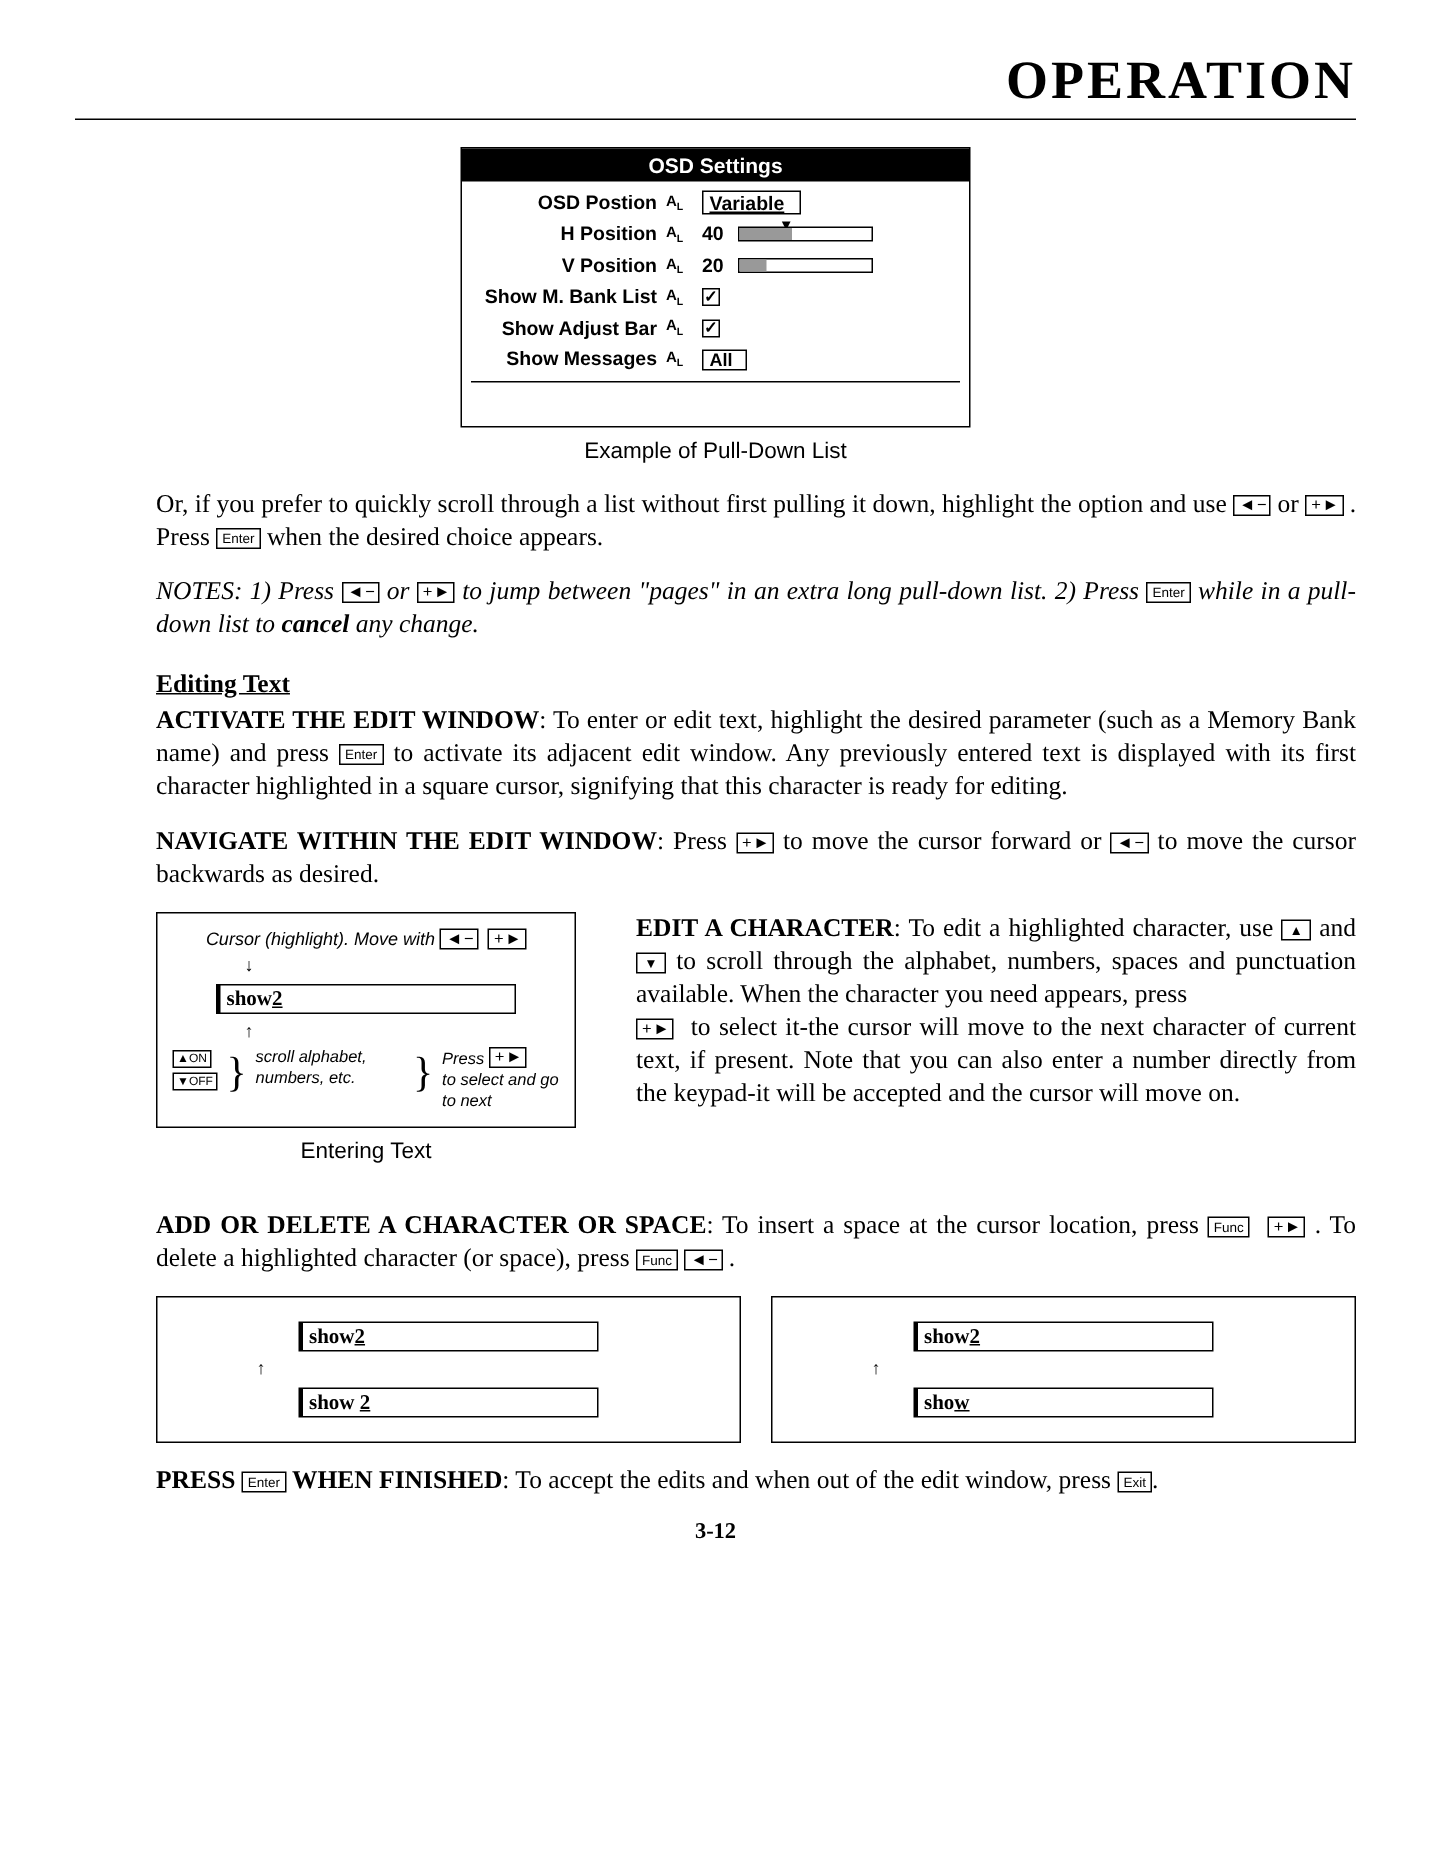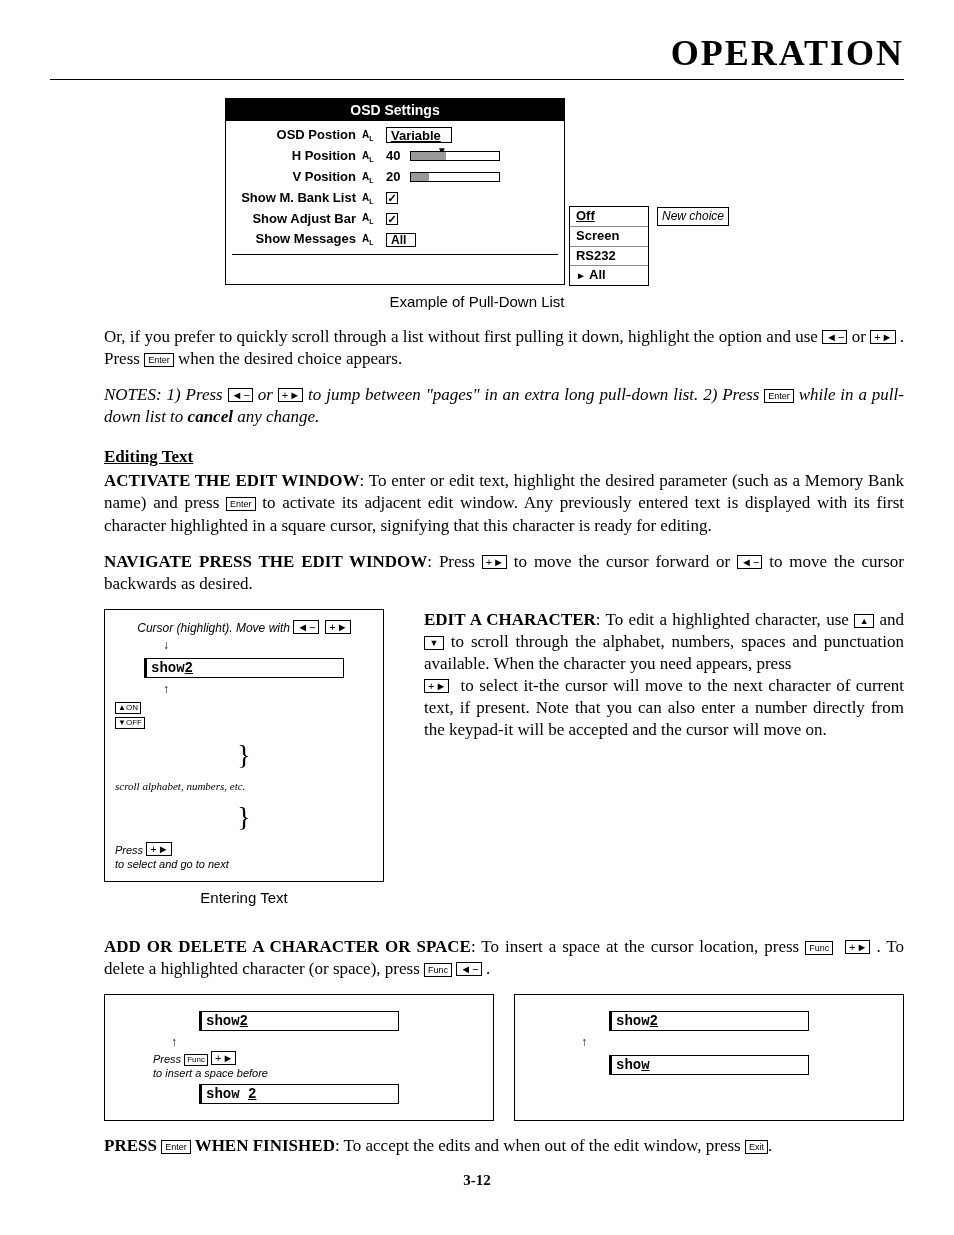--- a/index.html
+++ b/index.html
@@ -92,21 +92,21 @@
   }
   .indent-para { text-align: justify; margin: 0 0 14px 54px; }
   .two-col { display: flex; gap: 40px; margin: 0 0 14px 54px; align-items: flex-start; }
   .entering-fig { width: 280px; }
   .fig-box {
     border: 1px solid #000; padding: 10px; font-family: Arial, sans-serif; font-size: 12px;
     font-style: italic; text-align: center;
   }
   .edit-field {
     border: 1px solid #000; border-left: 3px solid #000; height: 20px; width: 200px;
-    font-family: Liberation Mono, monospace; font-weight: bold; font-style: normal; font-size: 14px;
+    font-family: Liberation Serif, serif; font-weight: bold; font-style: normal; font-size: 14px;
     text-align: left; padding: 0 4px; line-height: 19px; margin: 4px auto;
   }
   .edit-field .cursor-char { text-decoration: underline; }
   .arrow-up-line { text-align: left; padding-left: 4px; font-style: normal; font-size: 12px; }
   .small-note { font-size: 11px; }
   .dual-fig { display: flex; gap: 20px; margin: 0 0 14px 54px; }
   .dual-fig .fig-box { flex: 1; padding: 12px 28px; }
   .page-num { text-align: center; font-weight: bold; font-size: 15px; margin-top: 10px;}
   .kbtn { display:inline-block; border:1px solid #000; font-size:8px; font-family:Arial; padding:0 2px; line-height:10px; vertical-align:1px; font-style:normal;}
   .tri { font-size:10px; }
@@ -159,31 +159,20 @@
           <div class="osd-row">
             <div class="osd-label">Show Messages</div>
             <span class="al">A<sub style="font-size:7px;">L</sub></span>
             <span class="osd-small-sel">All</span>
           </div>
           <div style="border-top:1px solid #000; margin-top:4px; height:24px;"></div>
         </div>
       </div>
       <div style="display:inline-block; vertical-align:top;">
         <div style="height:108px;"></div>
-        <div style="display:flex; align-items:flex-start;">
-          <div class="osd-drop">
-            <div>Off</div>
-            <div>Screen</div>
-            <div>RS232</div>
-            <div><span class="tri">►</span> <span>All</span></div>
-          </div>
-          <div style="margin-left:8px;">
-            <div class="callout">New choice</div>
-          </div>
-        </div>
       </div>
     </div>
   </div>
   <div class="fig-caption">Example of Pull-Down List</div>
 </div>
 
 <p class="body-para">
   <span>Or, if you prefer to quickly scroll through a list without first pulling it down, highlight the option and use </span><span class="key key-arrow">◄ −</span><span> or </span><span class="key key-arrow">+ ►</span><span> . Press </span><span class="key">Enter</span><span> when the desired choice appears.</span>
 </p>
 
@@ -191,39 +180,39 @@
   <span>NOTES: 1) Press </span><span class="key key-arrow">◄ −</span><span> or </span><span class="key key-arrow">+ ►</span><span> to jump between "pages" in an extra long pull-down list. 2) Press </span><span class="key">Enter</span><span> while in a pull-down list to </span><b>cancel</b><span> any change.</span>
 </p>
 
 <div class="section-head">Editing Text</div>
 
 <p class="indent-para">
   <b>ACTIVATE THE EDIT WINDOW</b><span>: To enter or edit text, highlight the desired parameter (such as a Memory Bank name) and press </span><span class="key">Enter</span><span> to activate its adjacent edit window. Any previously entered text is displayed with its first character highlighted in a square cursor, signifying that this character is ready for editing.</span>
 </p>
 
 <p class="indent-para">
-  <b>NAVIGATE PRESS THE EDIT WINDOW</b><span>: Press </span><span class="key key-arrow">+ ►</span><span> to move the cursor forward or </span><span class="key key-arrow">◄ −</span><span> to move the cursor backwards as desired.</span>
+  <b>NAVIGATE WITHIN THE EDIT WINDOW</b><span>: Press </span><span class="key key-arrow">+ ►</span><span> to move the cursor forward or </span><span class="key key-arrow">◄ −</span><span> to move the cursor backwards as desired.</span>
 </p>
 
 <div class="two-col">
   <div class="entering-fig">
     <div class="fig-box">
       <div style="text-align:center; margin-bottom:2px;">
         <span>Cursor (highlight). Move with </span><span class="key key-arrow">◄ −</span>&nbsp;&nbsp;<span class="key key-arrow">+ ►</span>
       </div>
       <div class="arrow-up-line" style="padding-left:48px;">↓</div>
       <div class="edit-field">show<span class="cursor-char">2</span></div>
       <div class="arrow-up-line" style="padding-left:48px;">↑</div>
-      <div style="display:flex; justify-content:center; gap:6px; margin-top:2px;flex-direction:column;">
+      <div style="display:flex; justify-content:center; gap:6px; margin-top:2px;">
         <div style="text-align:left;">
           <span class="kbtn">▲ON</span><br>
           <span class="kbtn">▼OFF</span>
         </div>
         <span class="curly">}</span>
-        <div class="small-note" style="text-align:left;font-family:Liberation Serif, serif;">scroll alphabet, numbers, etc.</div>
+        <div class="small-note" style="text-align:left;">scroll alphabet, numbers, etc.</div>
         <span class="curly">}</span>
         <div class="small-note" style="text-align:left;">
           <span>Press </span><span class="key key-arrow">+ ►</span><br>
           <span>to select and go to next</span>
         </div>
       </div>
     </div>
     <div class="fig-caption" style="margin-top:6px;">Entering Text</div>
   </div>
   <div style="flex:1; text-align:justify;">
@@ -233,24 +222,20 @@
 </div>
 
 <p class="indent-para">
   <b>ADD OR DELETE A CHARACTER OR SPACE</b><span>: To insert a space at the cursor location, press </span><span class="key">Func</span>&nbsp;&nbsp;<span class="key key-arrow">+ ►</span><span> . To delete a highlighted character (or space), press </span><span class="key">Func</span>&nbsp;<span class="key key-arrow">◄ −</span><span> .</span>
 </p>
 
 <div class="dual-fig">
   <div class="fig-box">
     <div class="edit-field">show<span class="cursor-char">2</span></div>
     <div class="arrow-up-line" style="padding-left:38px;">↑</div>
-    <div class="small-note" style="text-align:left; padding-left:20px;">
-      <span>Press </span><span class="kbtn">Func</span> <span class="key key-arrow">+ ►</span><br>
-      <span>to insert a space before</span>
-    </div>
     <div class="edit-field">show <span class="cursor-char">2</span></div>
   </div>
   <div class="fig-box">
     <div class="edit-field">show<span class="cursor-char">2</span></div>
     <div class="arrow-up-line" style="padding-left:38px;">↑</div>
     <div class="edit-field">sho<span class="cursor-char">w</span></div>
   </div>
 </div>
 
 <p class="indent-para">

